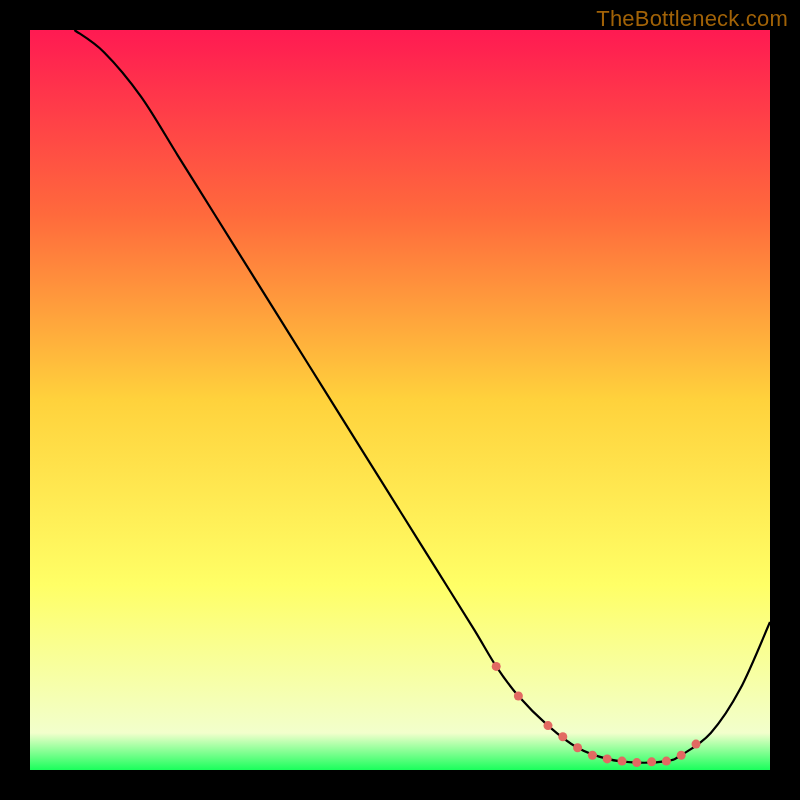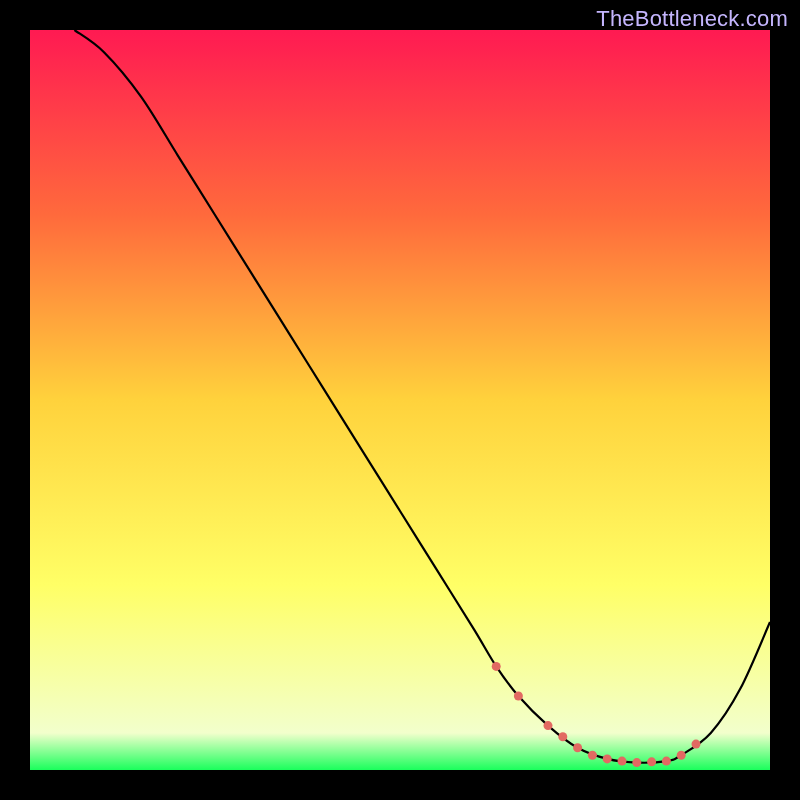--- a/index.html
+++ b/index.html
@@ -1,16 +1,16 @@
 <!DOCTYPE html>
 <html><head>
 <meta charset="utf-8">
 <style>
 body{margin:0;padding:0;background:#000;width:800px;height:800px;position:relative;font-family:Arial,sans-serif}
-.watermark{position:absolute;top:6px;right:12px;color:#c4b5fd;font-size:22px;font-weight:500;letter-spacing:0.2px}
+.watermark{position:absolute;top:6px;right:12px;color:#a16207;font-size:22px;font-weight:500;letter-spacing:0.2px}
 .plot-area{position:absolute;left:30px;top:30px;width:740px;height:740px}
 svg{display:block}
 </style>
 </head>
 <body>
 
 <div class="watermark">TheBottleneck.com</div>
 
 <div class="plot-area">
 <svg id="chart-svg" width="740" height="740" viewBox="0 0 740 740">

